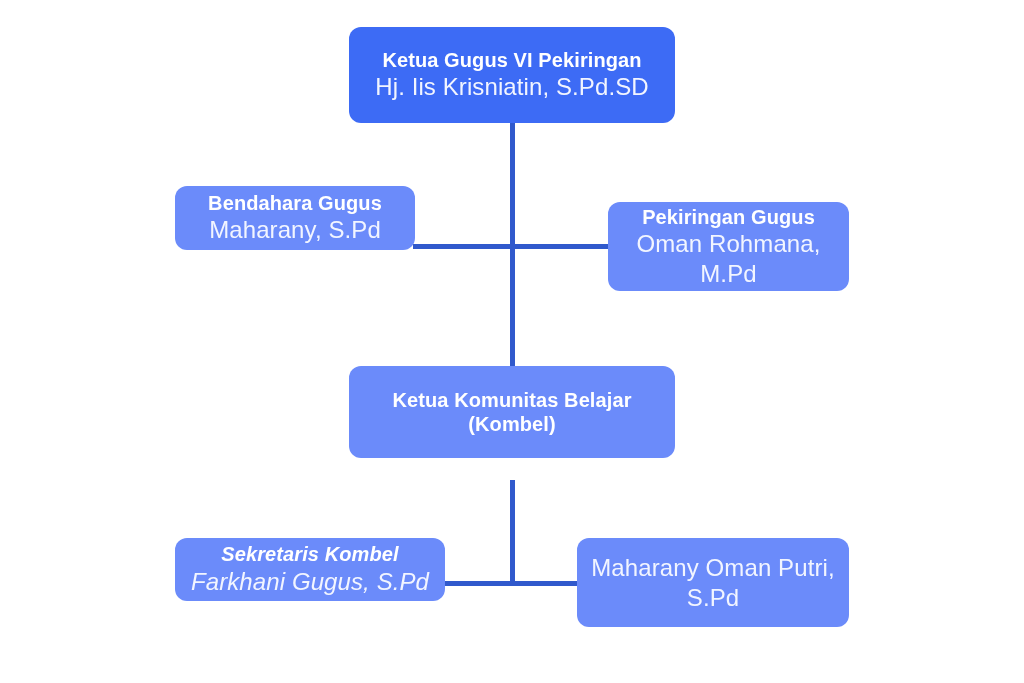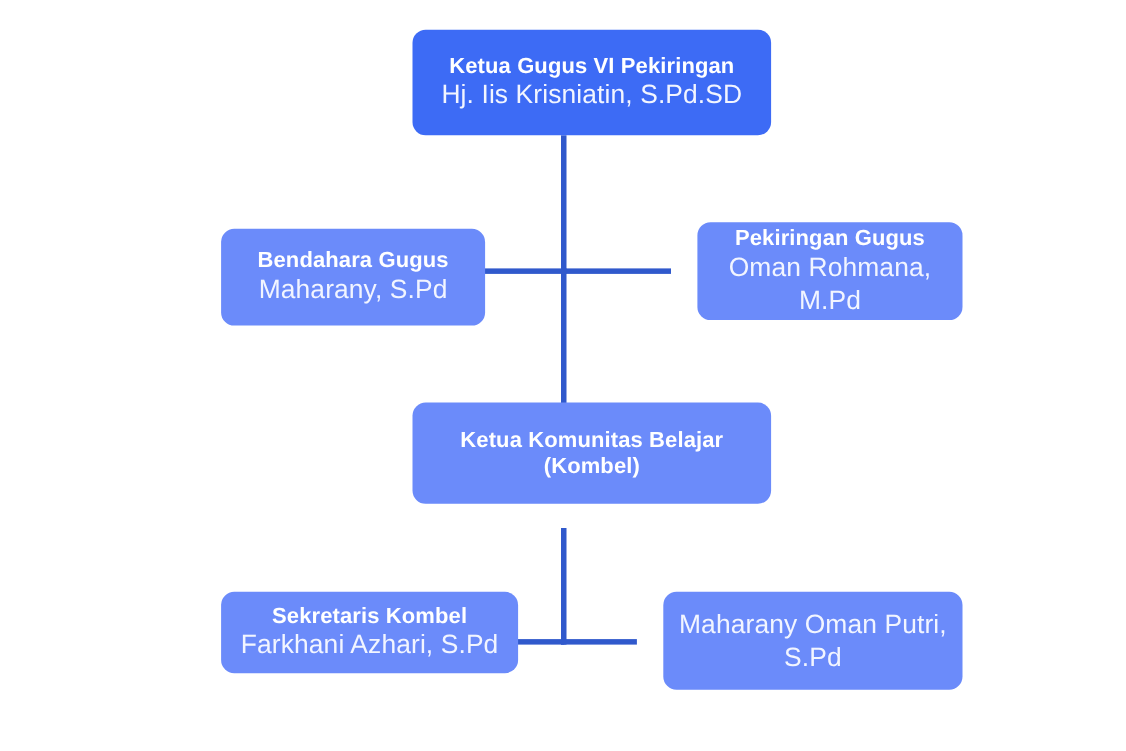--- a/index.html
+++ b/index.html
@@ -33,21 +33,20 @@
     box-sizing: border-box;
     border-radius: 12px;
     display: flex;
     flex-direction: column;
     align-items: center;
     justify-content: center;
     text-align: center;
     color: #ffffff;
     padding: 14px 14px;
     z-index: 2;
-    margin-left: 26px;
   }
   .node.primary {
     background: #3D6BF5;
   }
   .node.secondary {
     background: #6B8BFA;
   }
   .node-title {
     font-size: 20px;
     font-weight: bold;
@@ -61,30 +60,30 @@
     line-height: 1.24;
     letter-spacing: 0.1px;
     color: #F2F5FF;
   }
 
   
   #node-ketua-gugus {
     left: 349px;  top: 27px;   width: 326px; height: 96px;
   }
   #node-bendahara-gugus {
-    left: 175px;  top: 208px;  width: 240px; height: 88px;
+    left: 175px;  top: 186px;  width: 240px; height: 64px;
   }
   #node-sekretaris-gugus {
     left: 608px;  top: 202px;  width: 241px; height: 89px;
   }
   #node-ketua-kombel {
     left: 349px;  top: 366px;  width: 326px; height: 92px;
   }
   #node-sekretaris-kombel {
-    left: 175px;  top: 538px;  width: 270px; height: 74px;
+    left: 175px;  top: 538px;  width: 270px; height: 63px; font-style: italic;
   }
   #node-bendahara-kombel {
     left: 577px;  top: 538px;  width: 272px; height: 89px;
   }
 
   
   #line-trunk-top    { left: 510px; top: 123px; width: 5px; height: 126px; }
   #line-trunk-middle { left: 510px; top: 244px; width: 5px; height: 124px; }
   #line-trunk-bottom { left: 510px; top: 480px; width: 5px; height: 106px; }
 
@@ -122,20 +121,20 @@
     <div class="node-name">Oman Rohmana, M.Pd</div>
   </div>
 
   <div class="node secondary" id="node-ketua-kombel">
     <div class="node-title">Ketua Komunitas Belajar</div>
     <div class="node-title">(Kombel)</div>
   </div>
 
   <div class="node secondary" id="node-sekretaris-kombel">
     <div class="node-title">Sekretaris Kombel</div>
-    <div class="node-name">Farkhani Azhari, S.Pd</div>
+    <div class="node-name">Farkhani Gugus, S.Pd</div>
   </div>
 
   <div class="node secondary" id="node-bendahara-kombel">
     <div class="node-name">Maharany Oman Putri, S.Pd</div>
   </div>
 
 </div>
 
 </body></html>

